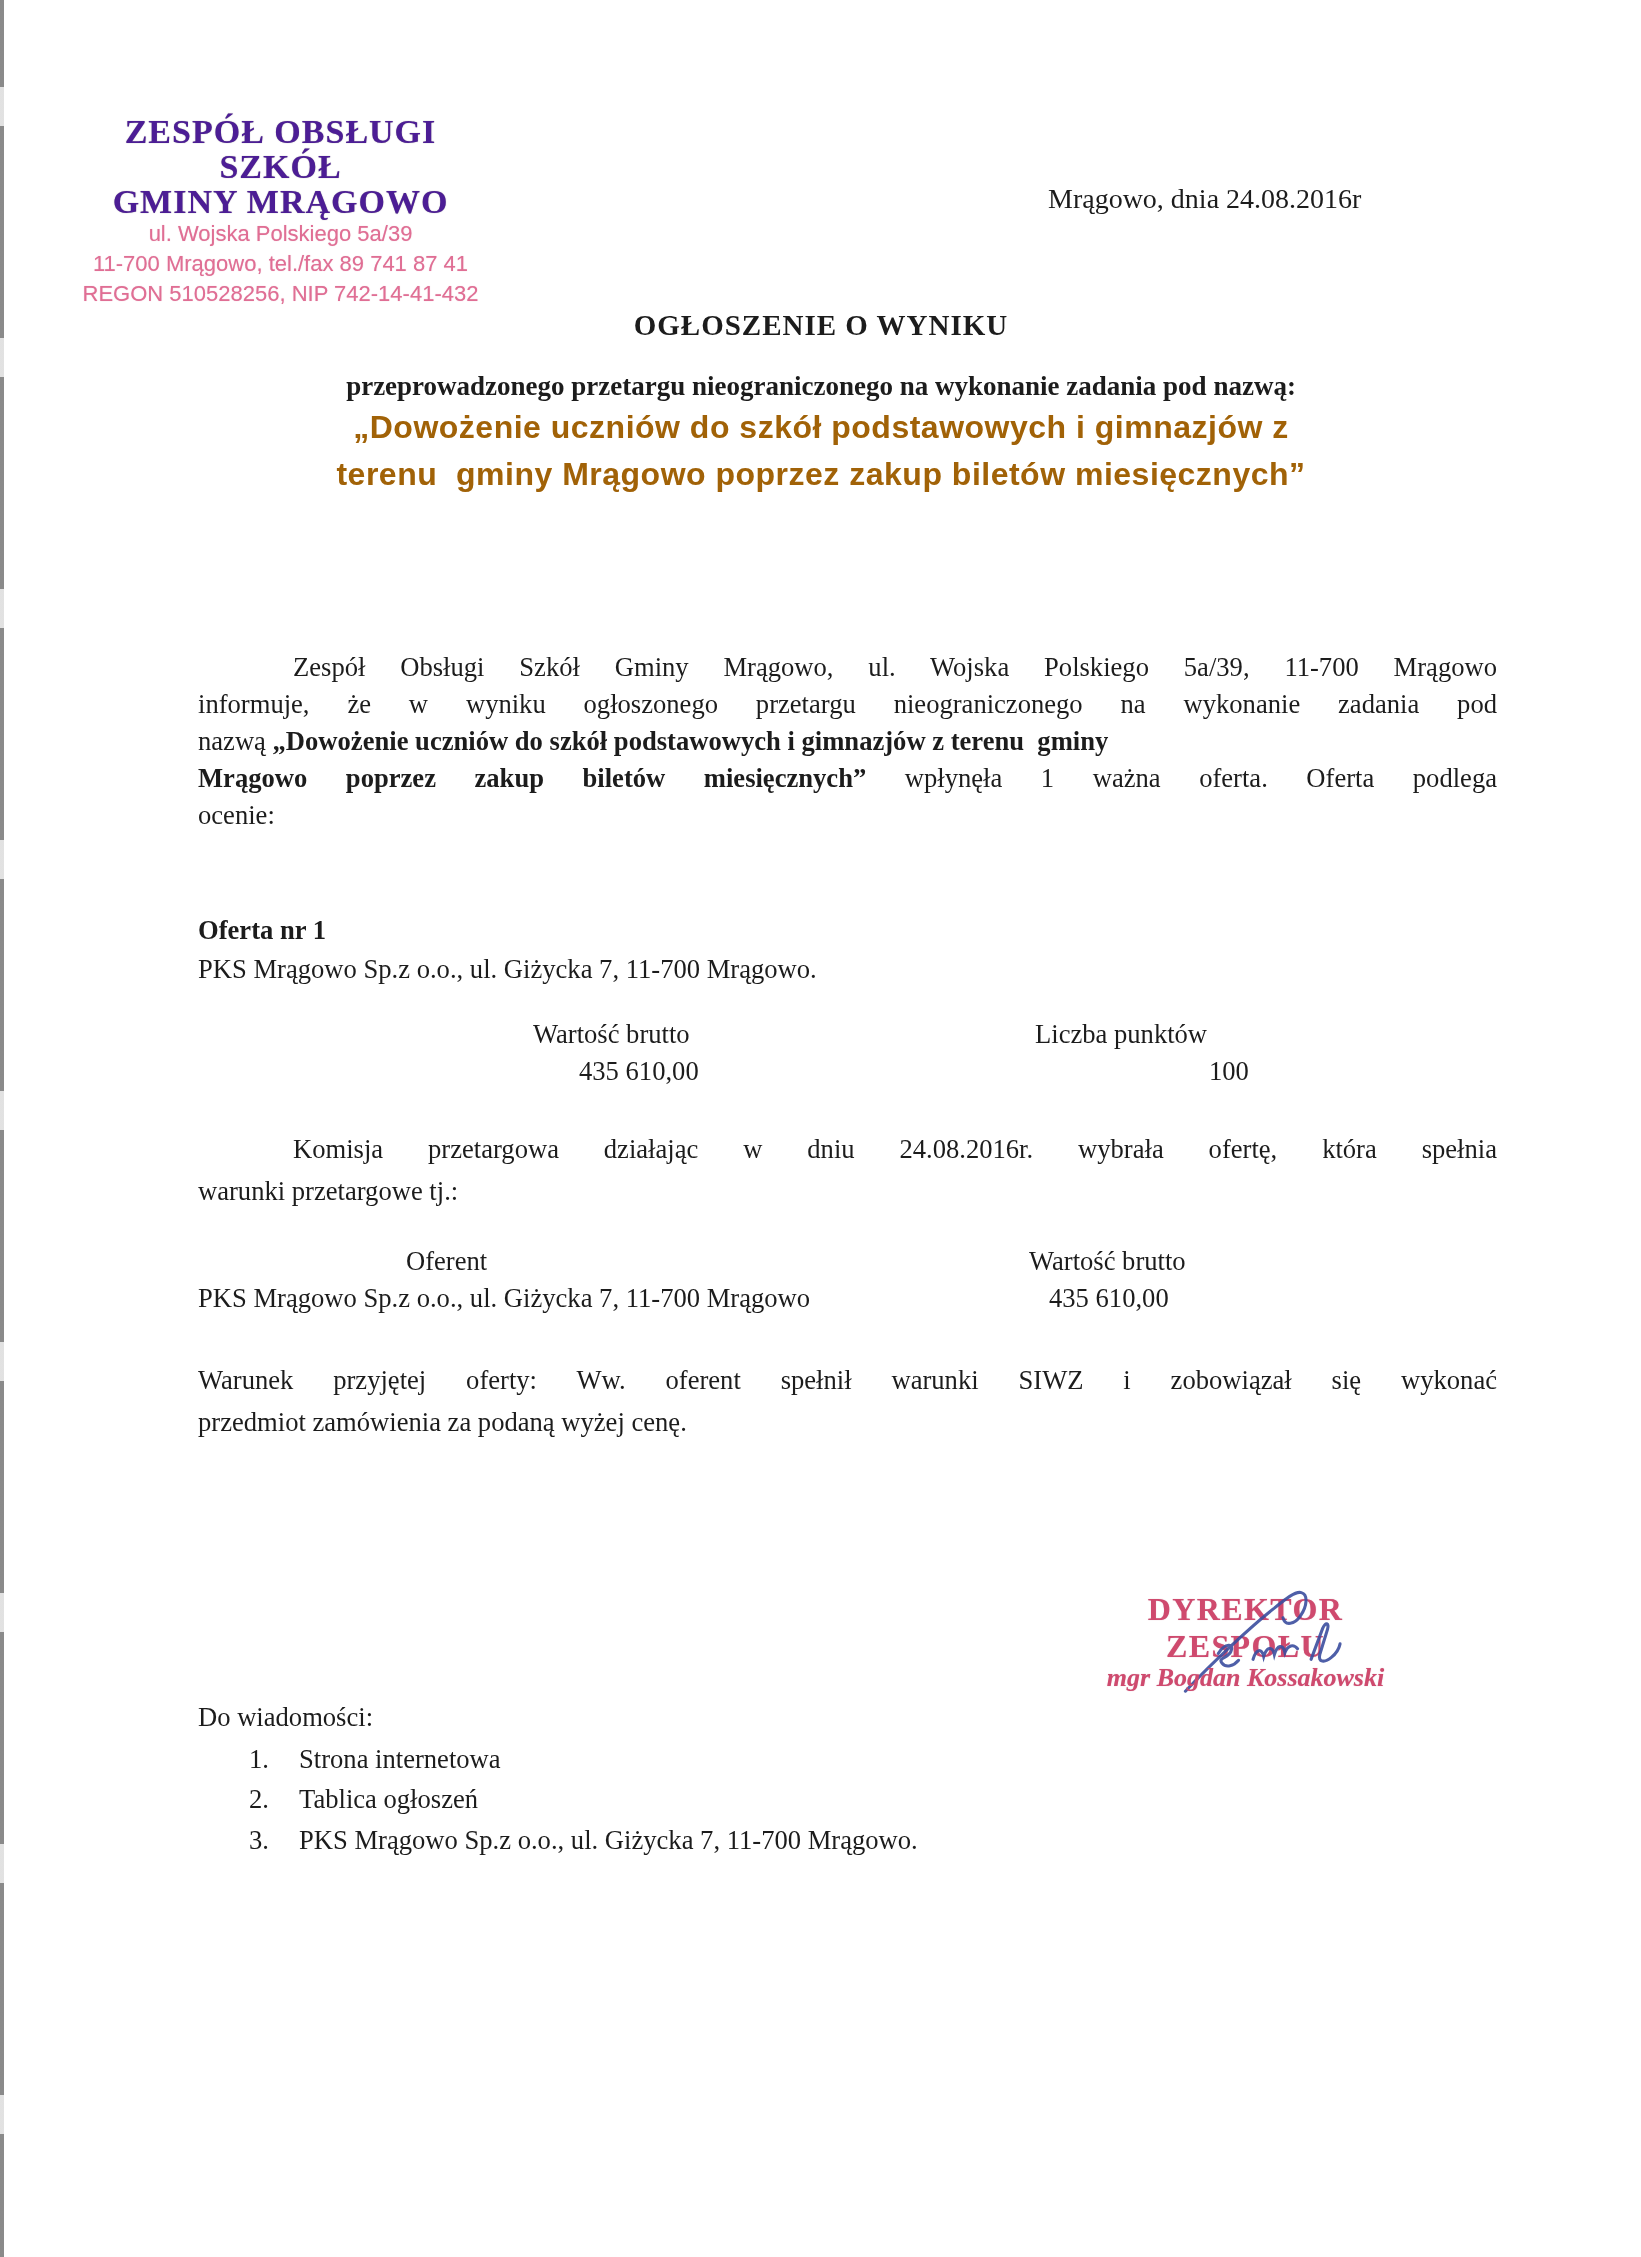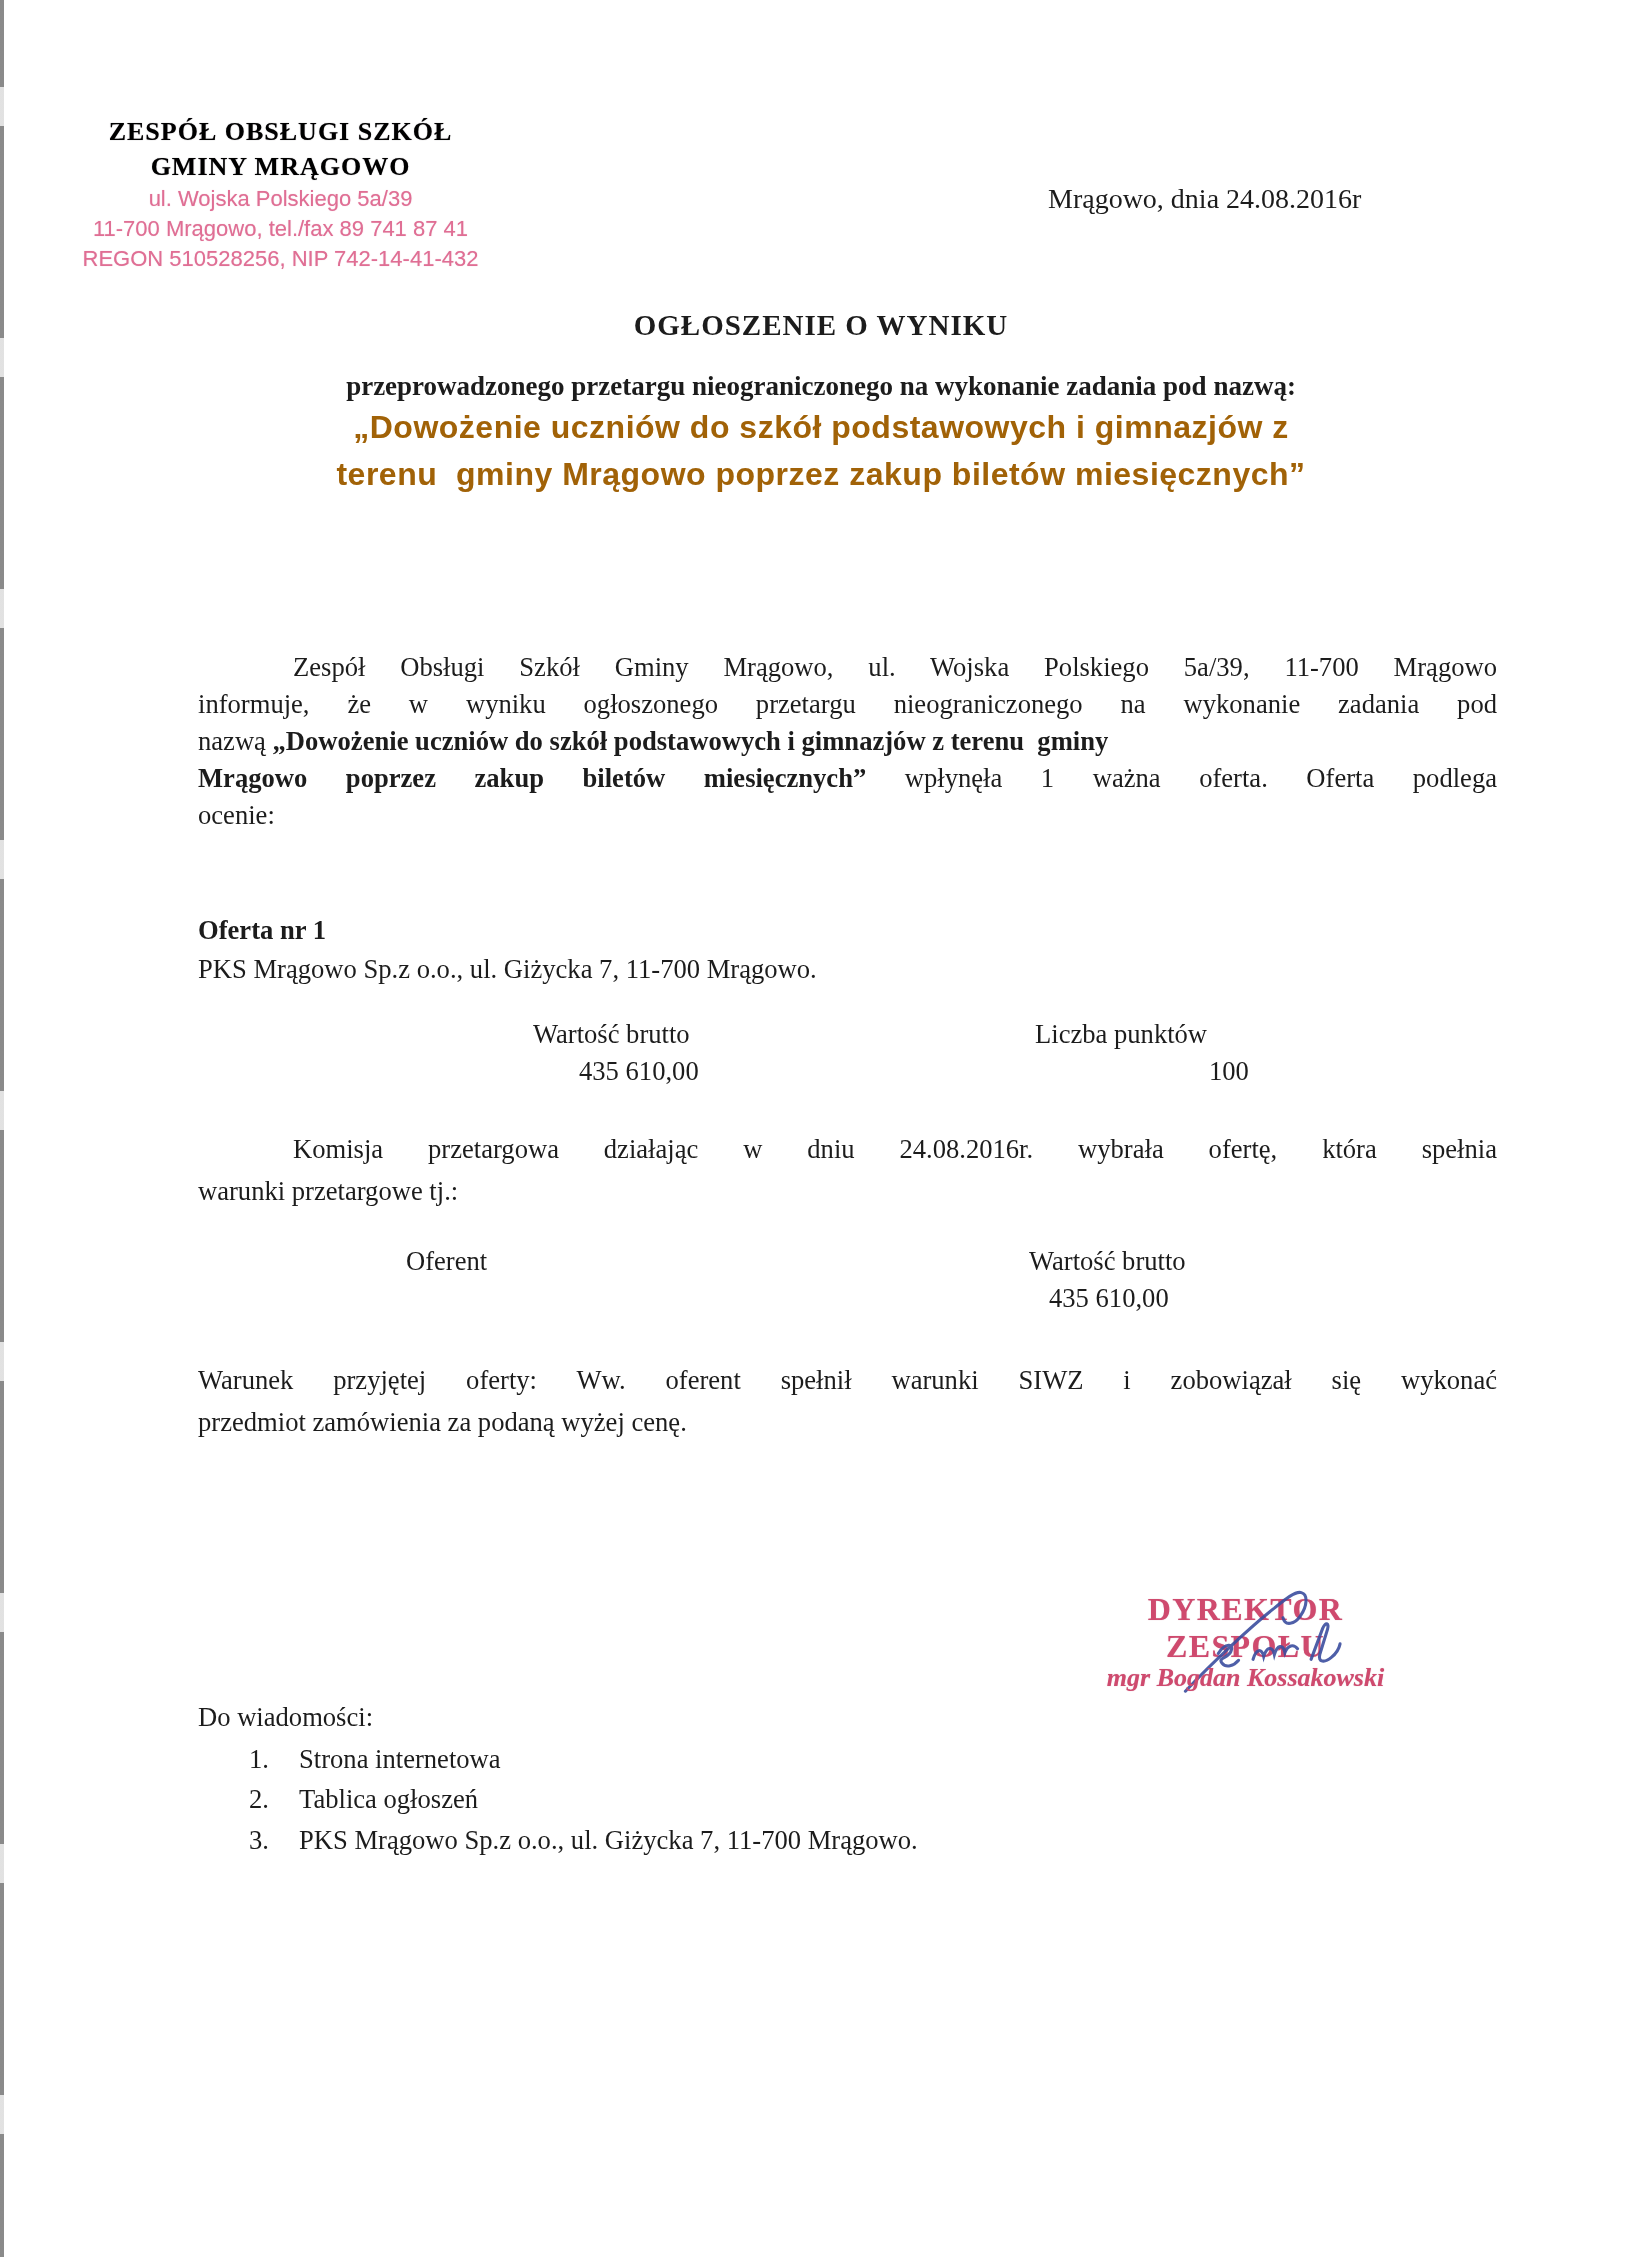--- a/index.html
+++ b/index.html
@@ -13,21 +13,21 @@
   }
   
   .scan-edge{
     position:absolute;left:0;top:0;width:3.9px;height:2257px;
     background:repeating-linear-gradient(to bottom,#2a2a2a 0 87px,rgba(42,42,42,.25) 87px 126px,#2a2a2a 126px 251px);
     opacity:.55;
   }
   
   .stamp{position:absolute;left:68px;top:114px;width:425px;text-align:center;}
   .stamp .l1,.stamp .l2{
-    font-weight:bold;font-size:26px;line-height:35px;color:#000000;
+    font-weight:bold;font-size:34px;line-height:35px;color:#4c1d95;
     letter-spacing:1px;text-shadow:0 0 1px rgba(70,60,70,.55);
   }
   .stamp .l3,.stamp .l4,.stamp .l5{
     font-family:"Liberation Sans", sans-serif;
     font-size:22px;line-height:30px;color:#e06e94;
     text-shadow:0 0 1px rgba(200,90,130,.4);
   }
   .dateline{position:absolute;left:1048px;top:183px;font-size:28px;}
   
   .title{
@@ -130,20 +130,21 @@
   <span class="cell c-wbv">435 610,00</span>
   <span class="cell c-lpv">100</span>
 
   <div class="para committee">
     <div class="ln jl ind">Komisja przetargowa działając w dniu 24.08.2016r. wybrała ofertę, która spełnia</div>
     <div class="ln ll">warunki przetargowe tj.:</div>
   </div>
 
   <span class="cell s-of">Oferent</span>
   <span class="cell s-wb">Wartość brutto</span>
+  <span class="cell s-ofv">PKS Mrągowo Sp.z o.o., ul. Giżycka 7, 11-700 Mrągowo</span>
   <span class="cell s-wbv">435 610,00</span>
 
   <div class="para condition">
     <div class="ln jl">Warunek przyjętej oferty:  Ww. oferent spełnił warunki SIWZ i zobowiązał się wykonać</div>
     <div class="ln ll">przedmiot zamówienia za podaną wyżej cenę.</div>
   </div>
 
   <div class="sig-role">DYREKTOR ZESPOŁU</div>
   <svg class="sig-svg" viewBox="0 0 300 120" aria-hidden="true">
     <g fill="none" stroke="#3b4e9f" stroke-width="3.2" stroke-linecap="round" opacity="0.9">

